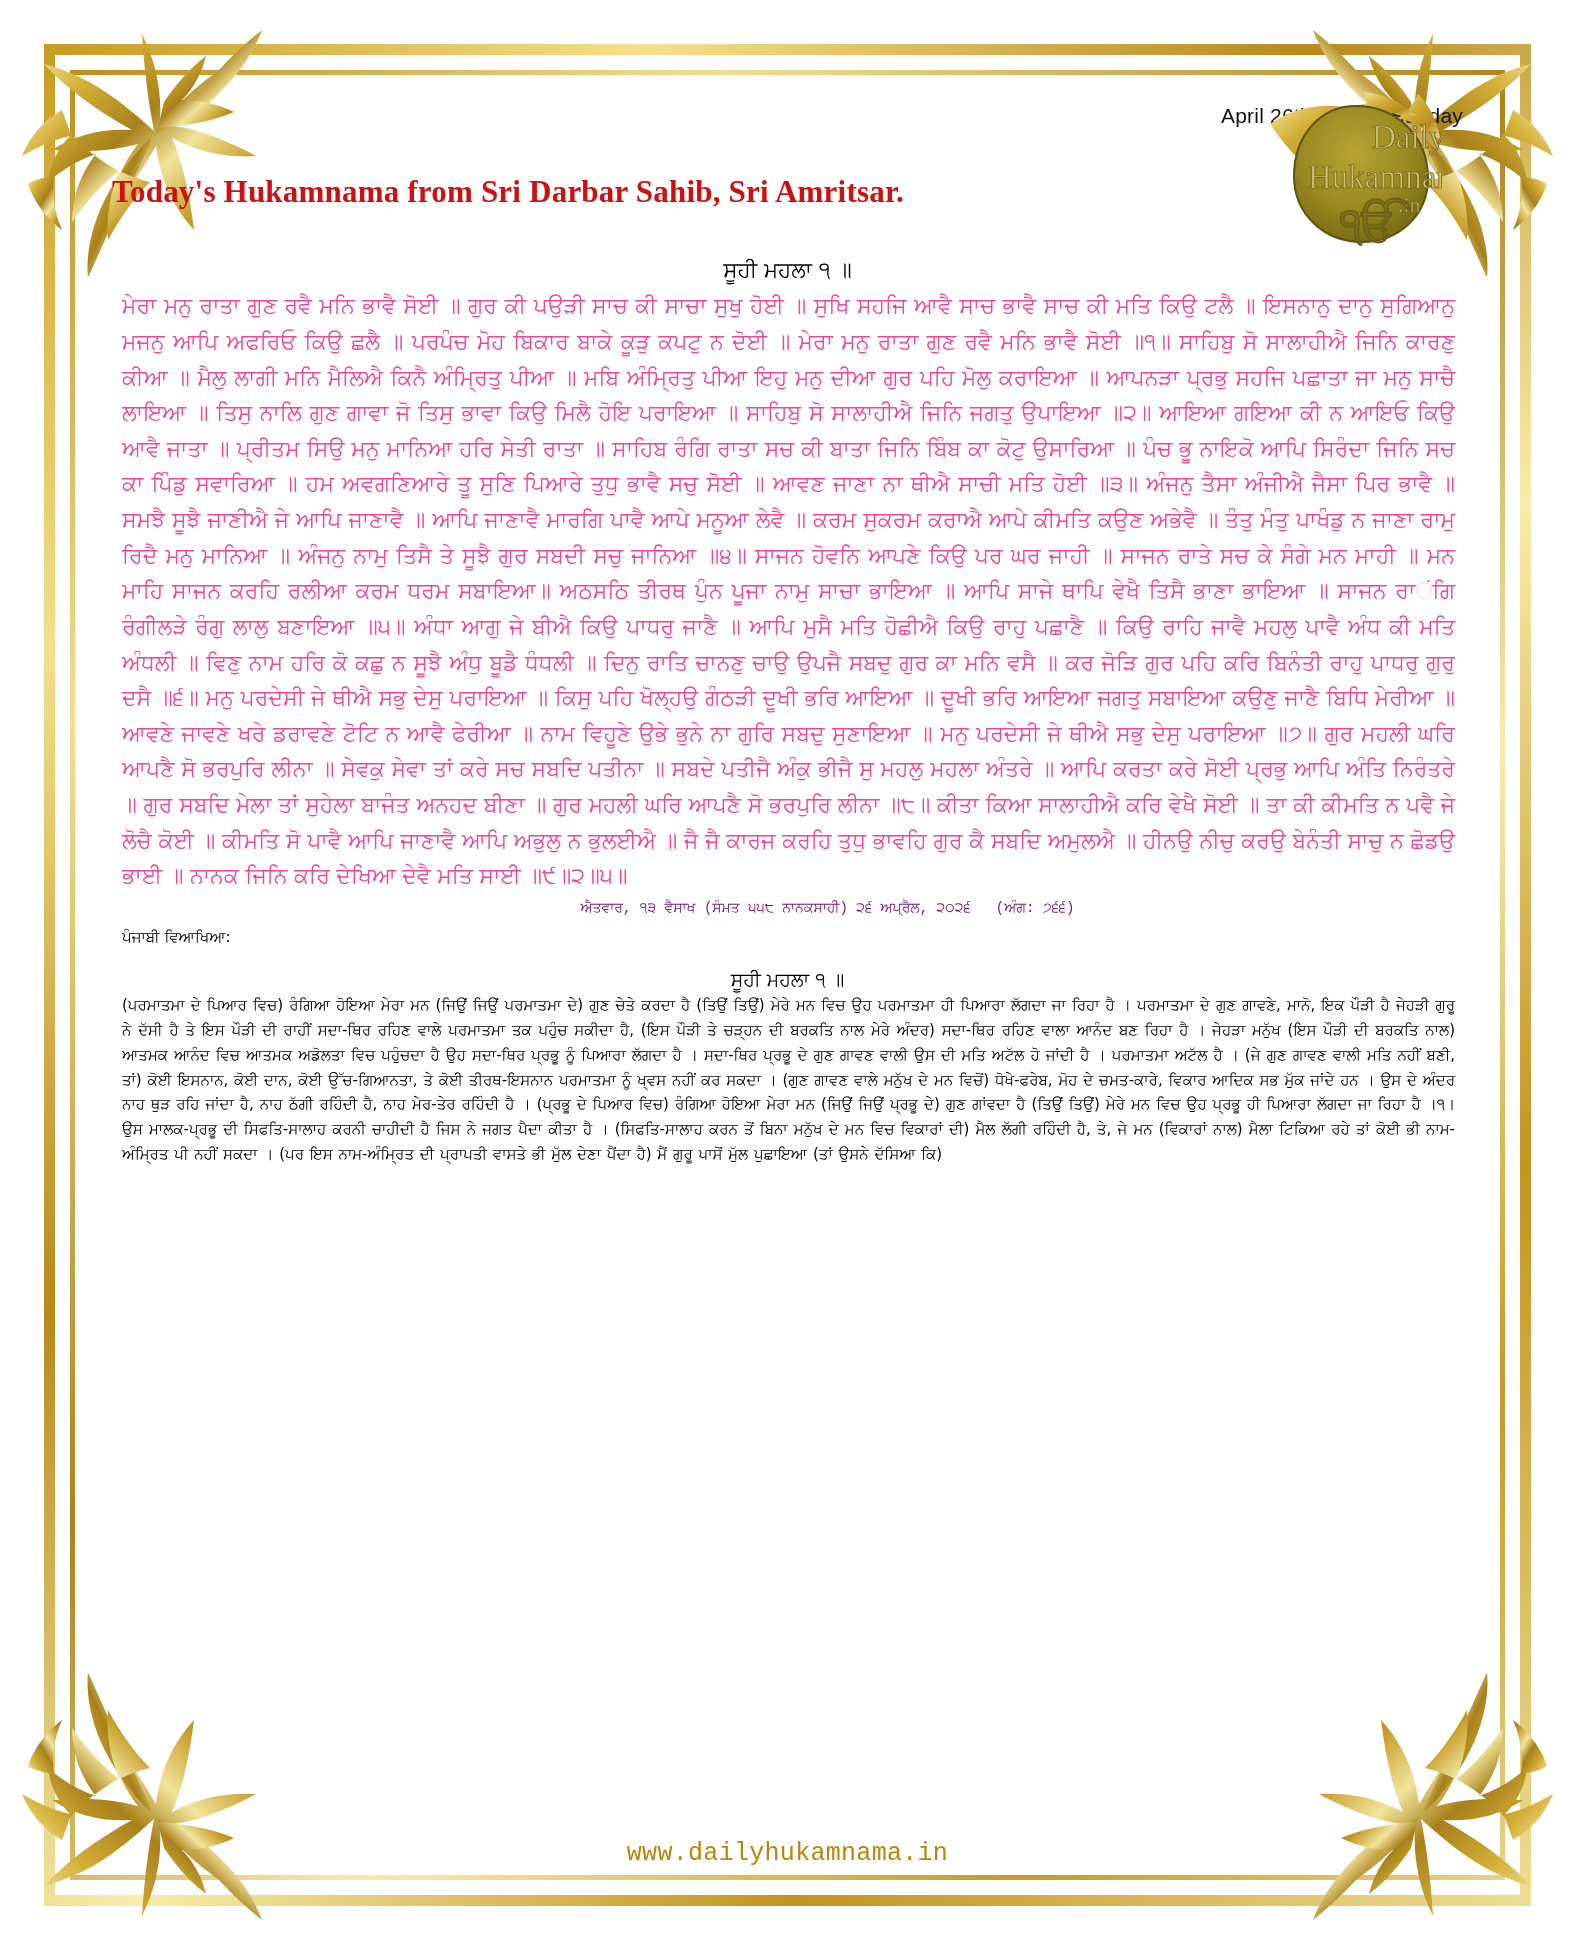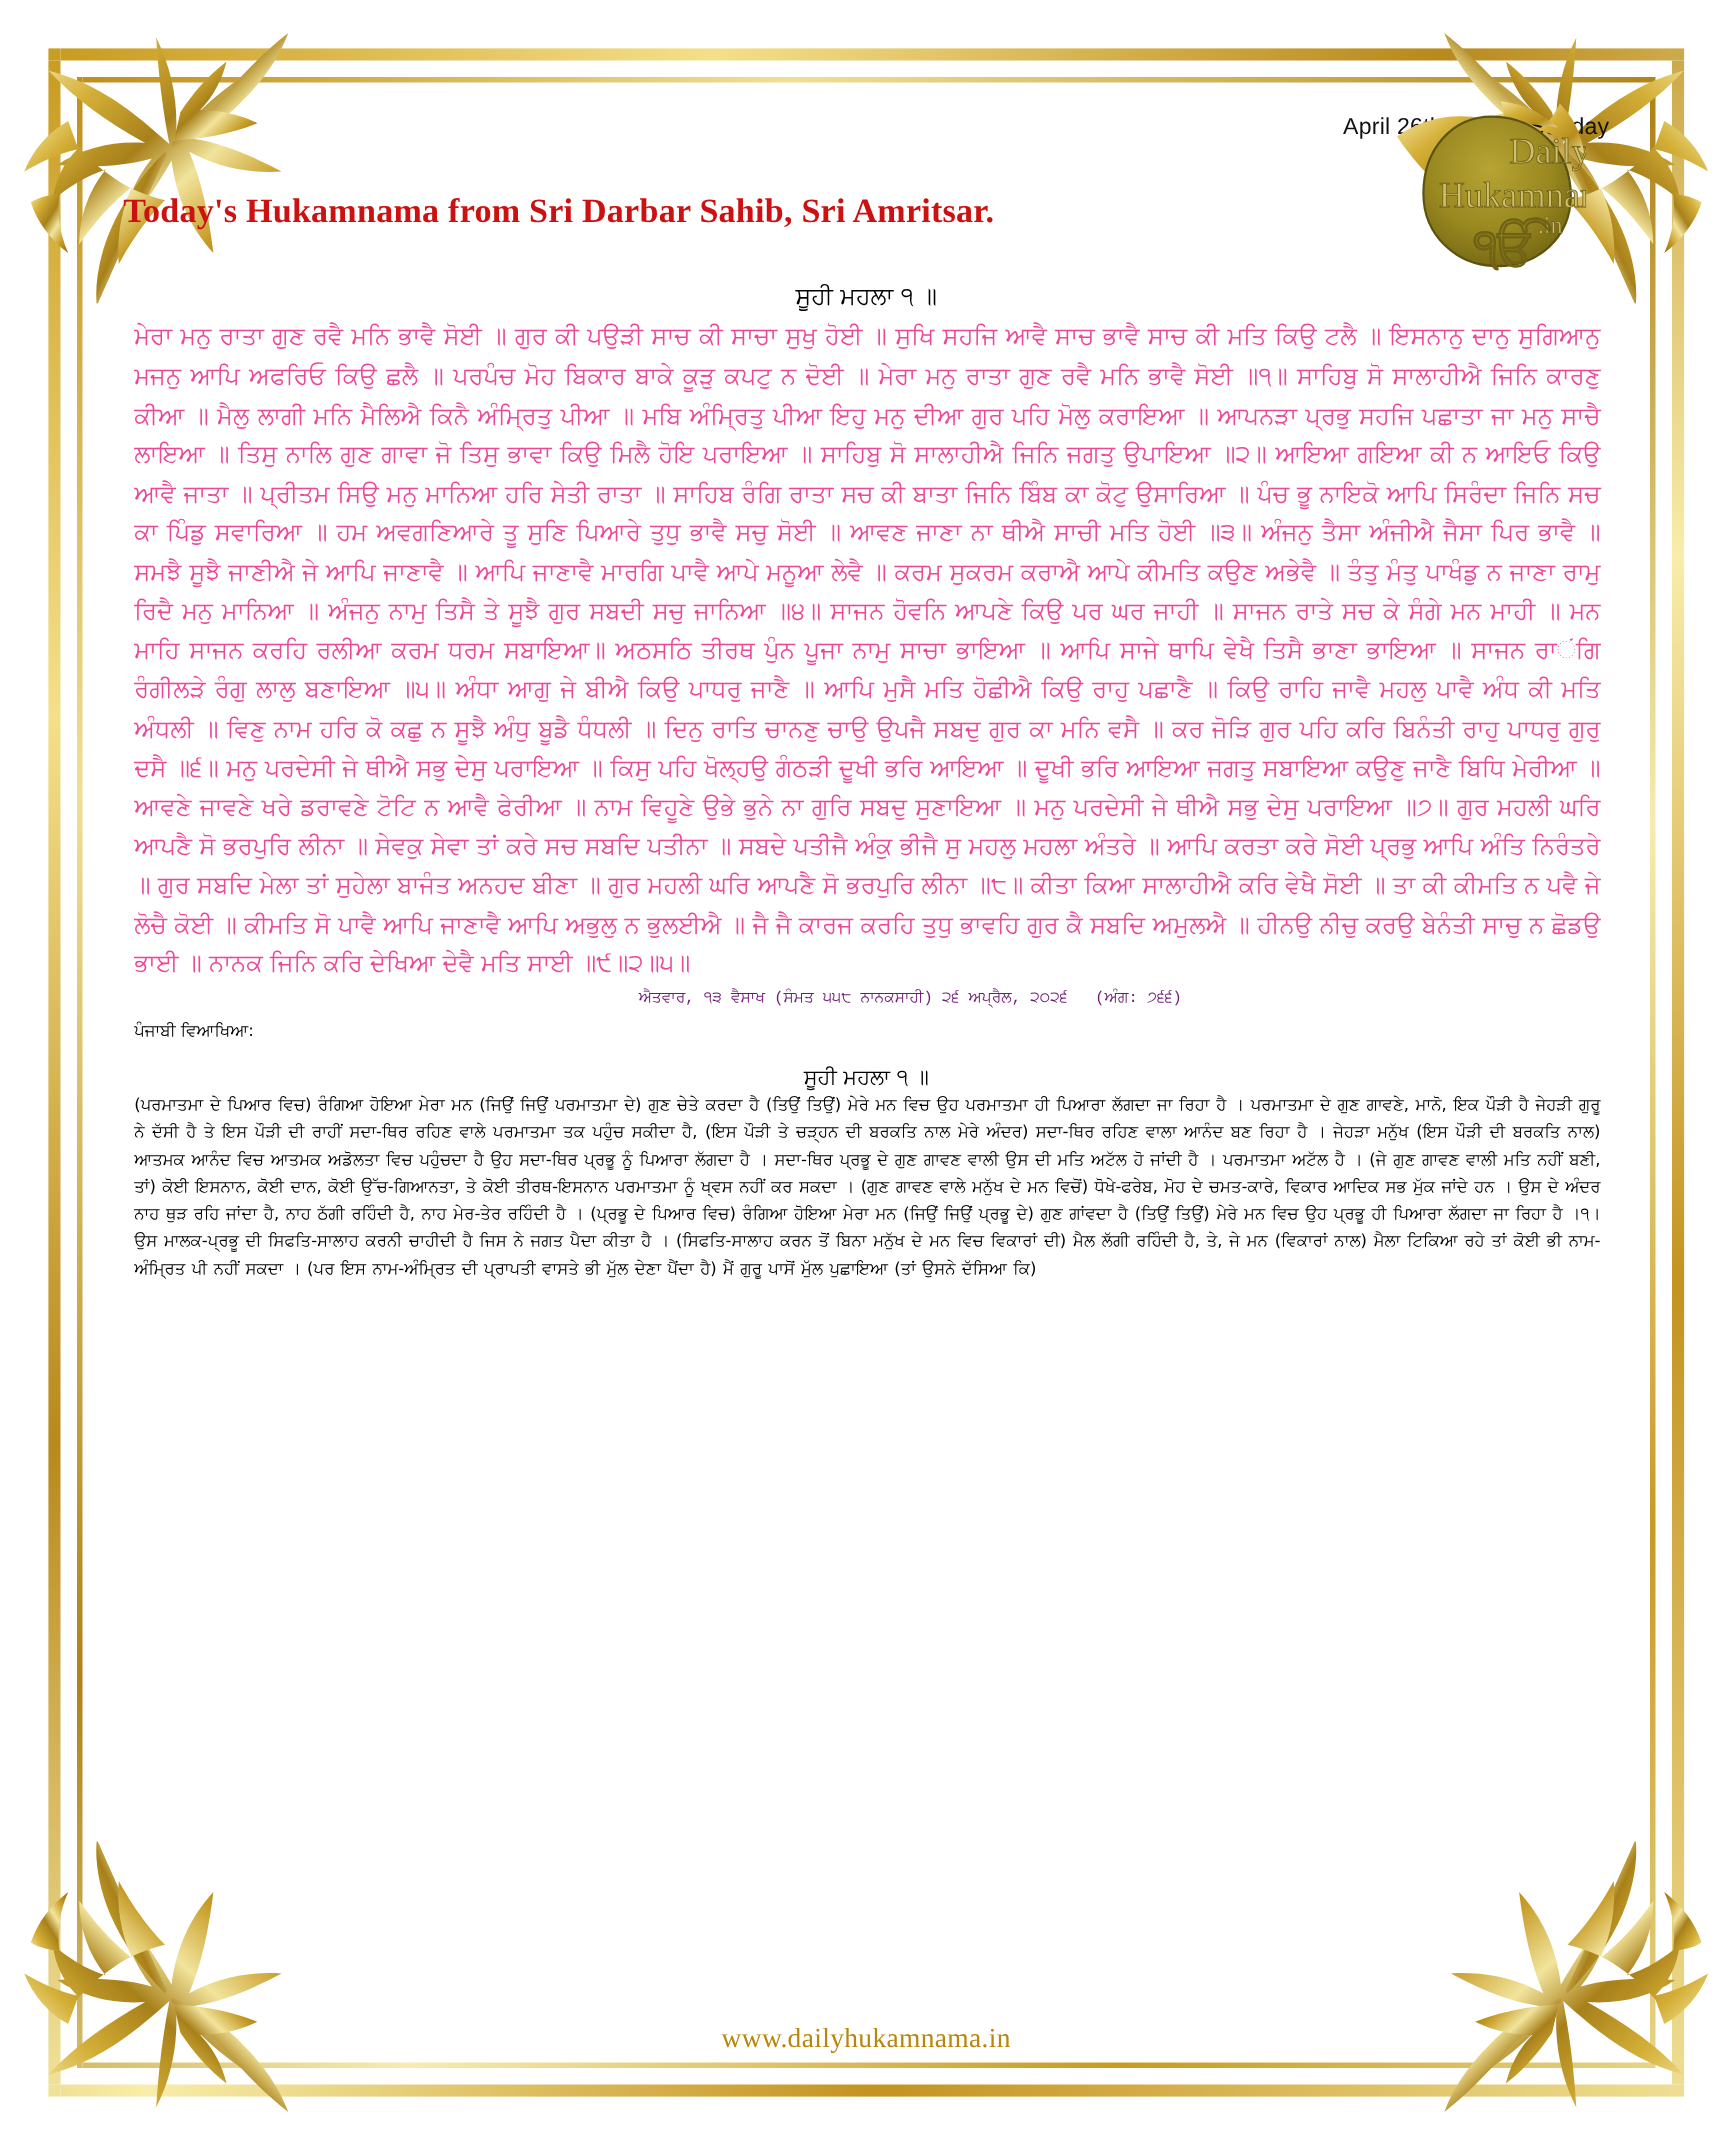--- a/index.html
+++ b/index.html
@@ -154,21 +154,21 @@
 
   
   #footer-url {
     position: absolute;
     left: 0;
     right: 0;
     bottom: 82px;
     text-align: center;
     color: #b8860b;
     font-size: 25px;
-    font-family: Liberation Serif, serif;
+    font-family: Liberation Mono, monospace;
     letter-spacing: .3px;
   }
 </style>
 </head>
 <body>
 
 <div id="page">
 
   <div class="frame-line frame-outer"></div>
   <div class="frame-line frame-inner"></div>

